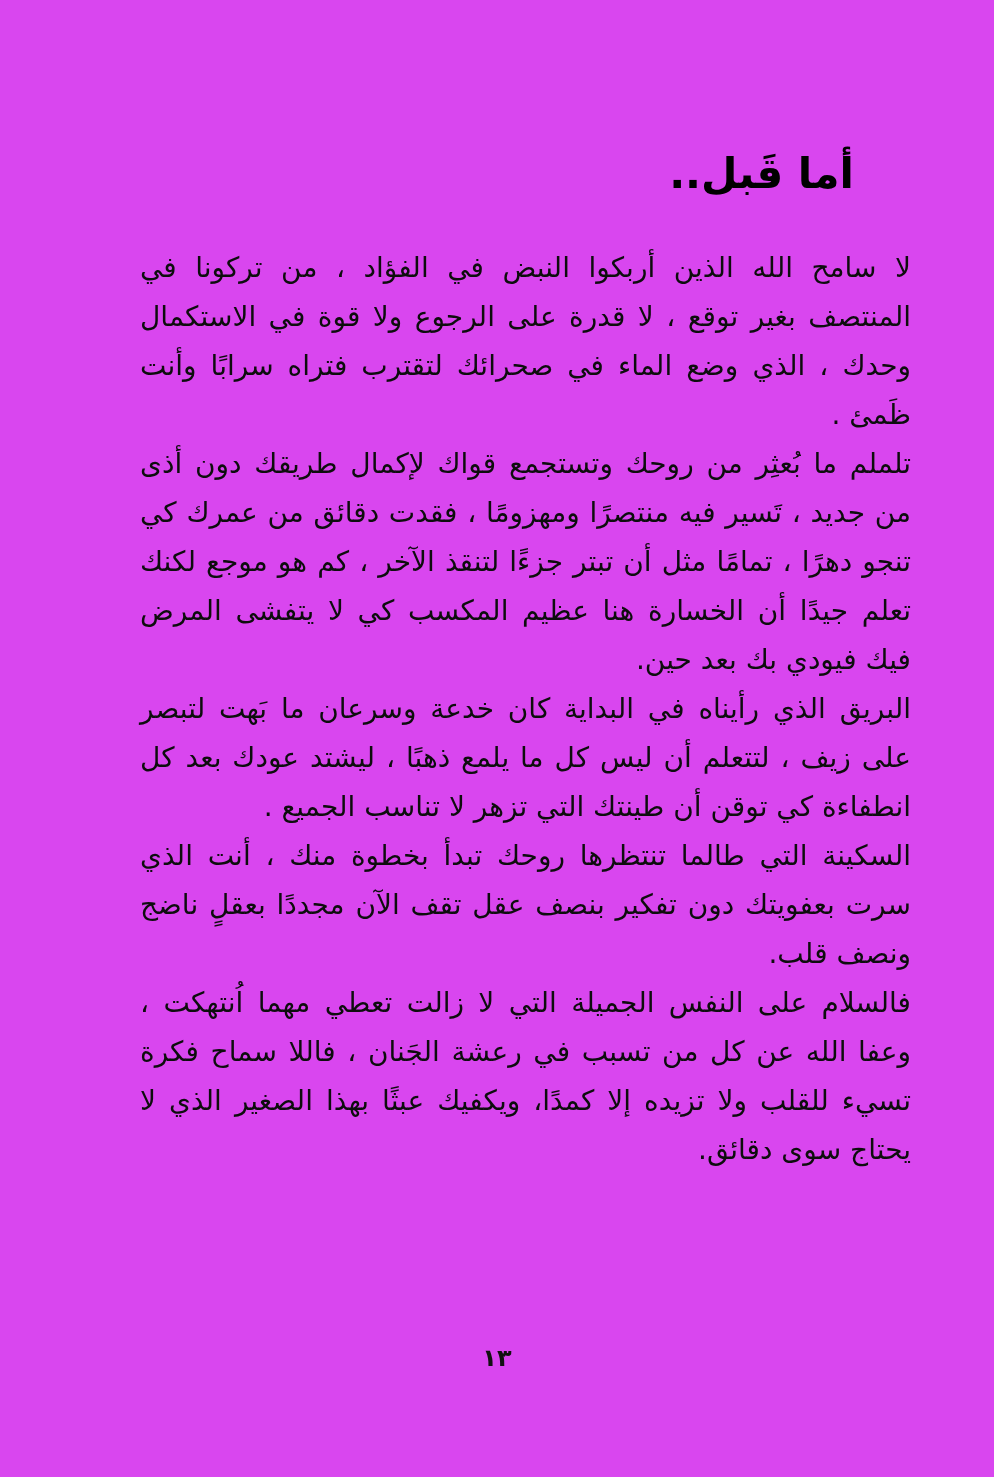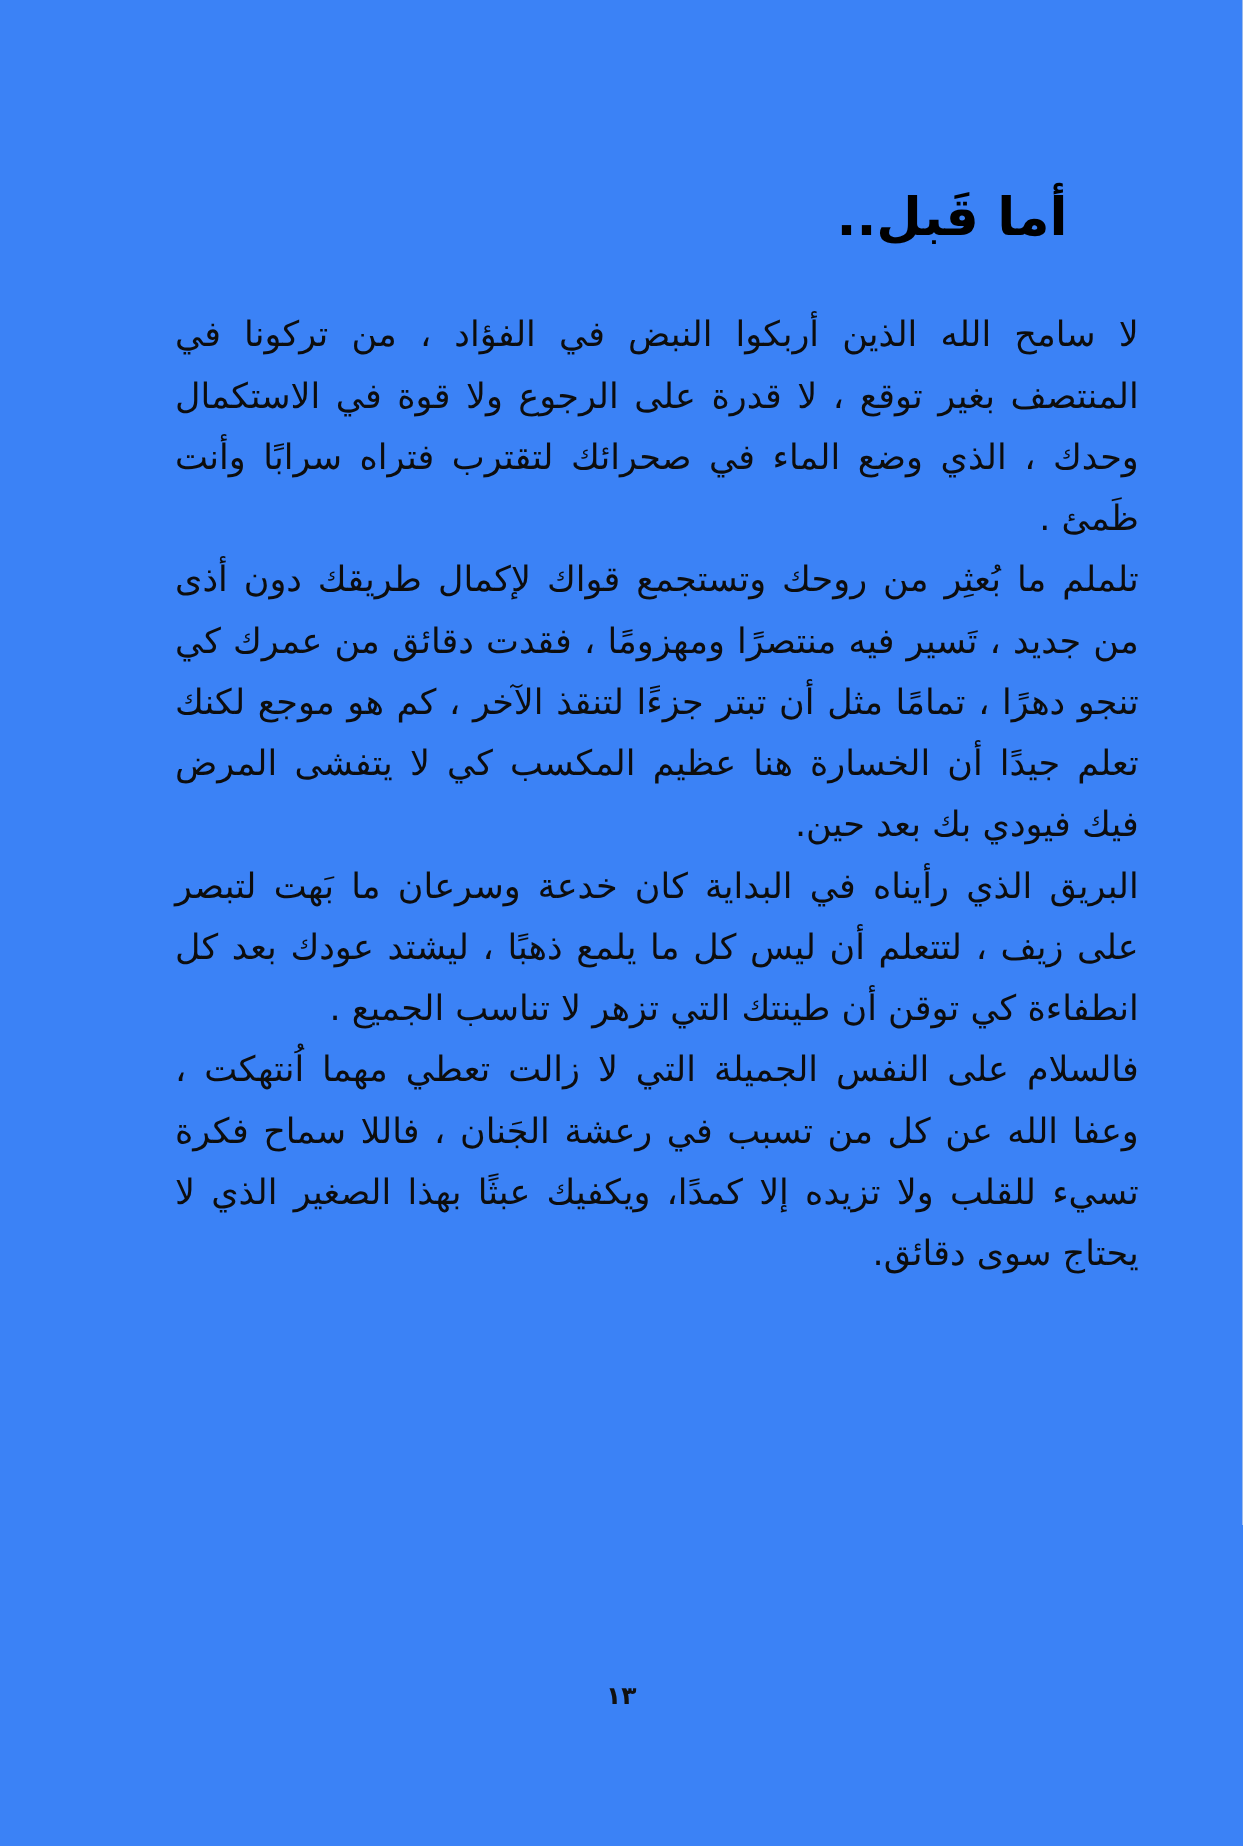--- a/index.html
+++ b/index.html
@@ -5,21 +5,21 @@
   html, body {
     margin: 0;
     padding: 0;
     background: #e8e8e8;
   }
   .page {
     position: relative;
     width: 994px;
     height: 1477px;
     margin: 0 auto;
-    background: #3b82f6;
+    background: #d946ef;
     direction: rtl;
     font-family: "DejaVu Sans", sans-serif;
     color: #0d0d0d;
     overflow: hidden;
   }
   .chapter-title {
     margin: 0;
     padding: 142px 140px 0 0;
     font-size: 42px;
     font-weight: bold;
@@ -39,34 +39,35 @@
   .body-text p {
     margin: 0;
     padding: 0;
   }
   .page-number {
     position: absolute;
     left: 0;
     top: 1344px;
     width: 100%;
     text-align: center;
-    font-size: 20px;
+    font-size: 24px;
     font-weight: bold;
     color: #111111;
   }
 </style>
 </head>
 <body>
 
 <div class="page">
 
   <h1 class="chapter-title">أما قَبل..</h1>
 
   <div class="body-text">
     <p>لا سامح الله الذين أربكوا النبض في الفؤاد ، من تركونا في المنتصف بغير توقع ، لا قدرة على الرجوع ولا قوة في الاستكمال وحدك ، الذي وضع الماء في صحرائك لتقترب فتراه سرابًا وأنت ظَمئ .</p>
     <p>تلملم ما بُعثِر من روحك وتستجمع قواك لإكمال طريقك دون أذى من جديد ، تَسير فيه منتصرًا ومهزومًا ، فقدت دقائق من عمرك كي تنجو دهرًا ، تمامًا مثل أن تبتر جزءًا لتنقذ الآخر ، كم هو موجع لكنك تعلم جيدًا أن الخسارة هنا عظيم المكسب كي لا يتفشى المرض فيك فيودي بك بعد حين.</p>
     <p>البريق الذي رأيناه في البداية كان خدعة وسرعان ما بَهت لتبصر على زيف ، لتتعلم أن ليس كل ما يلمع ذهبًا ، ليشتد عودك بعد كل انطفاءة كي توقن أن طينتك التي تزهر لا تناسب الجميع .</p>
+    <p>السكينة التي طالما تنتظرها روحك تبدأ بخطوة منك ، أنت الذي سرت بعفويتك دون تفكير بنصف عقل تقف الآن مجددًا بعقلٍ ناضج ونصف قلب.</p>
     <p>فالسلام على النفس الجميلة التي لا زالت تعطي مهما اُنتهكت ، وعفا الله عن كل من تسبب في رعشة الجَنان ، فاللا سماح فكرة تسيء للقلب ولا تزيده إلا كمدًا، ويكفيك عبثًا بهذا الصغير الذي لا يحتاج سوى دقائق.</p>
   </div>
 
   <div class="page-number">١٣</div>
 
 </div>
 
 </body></html>

